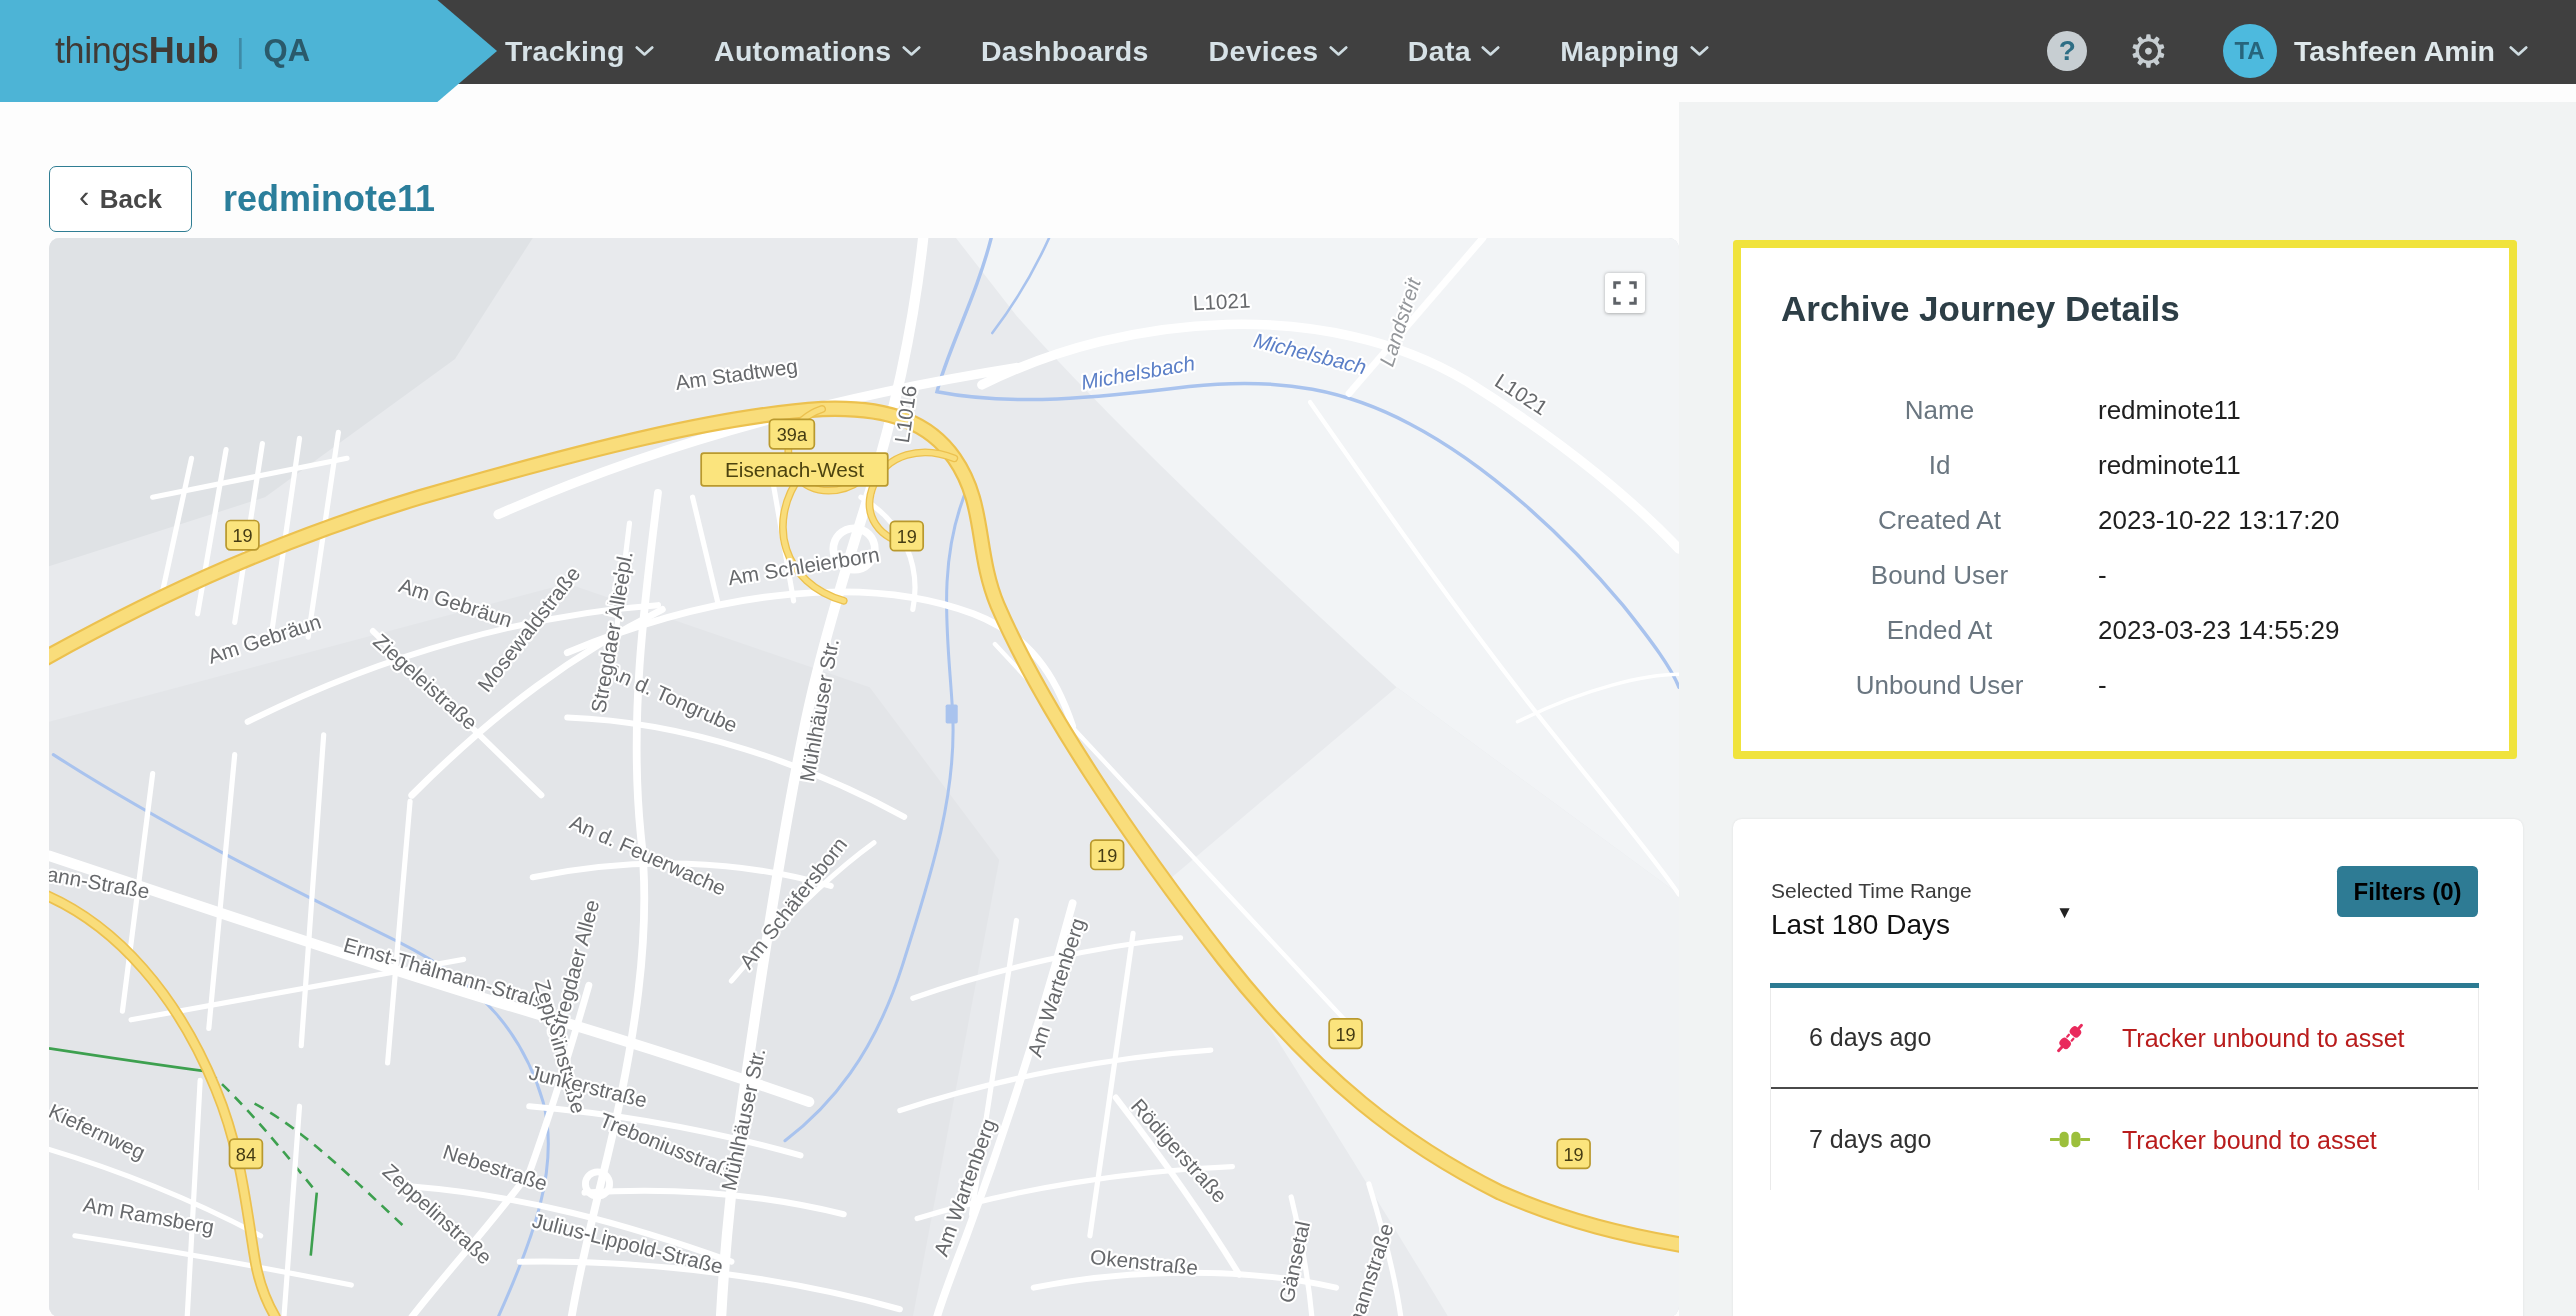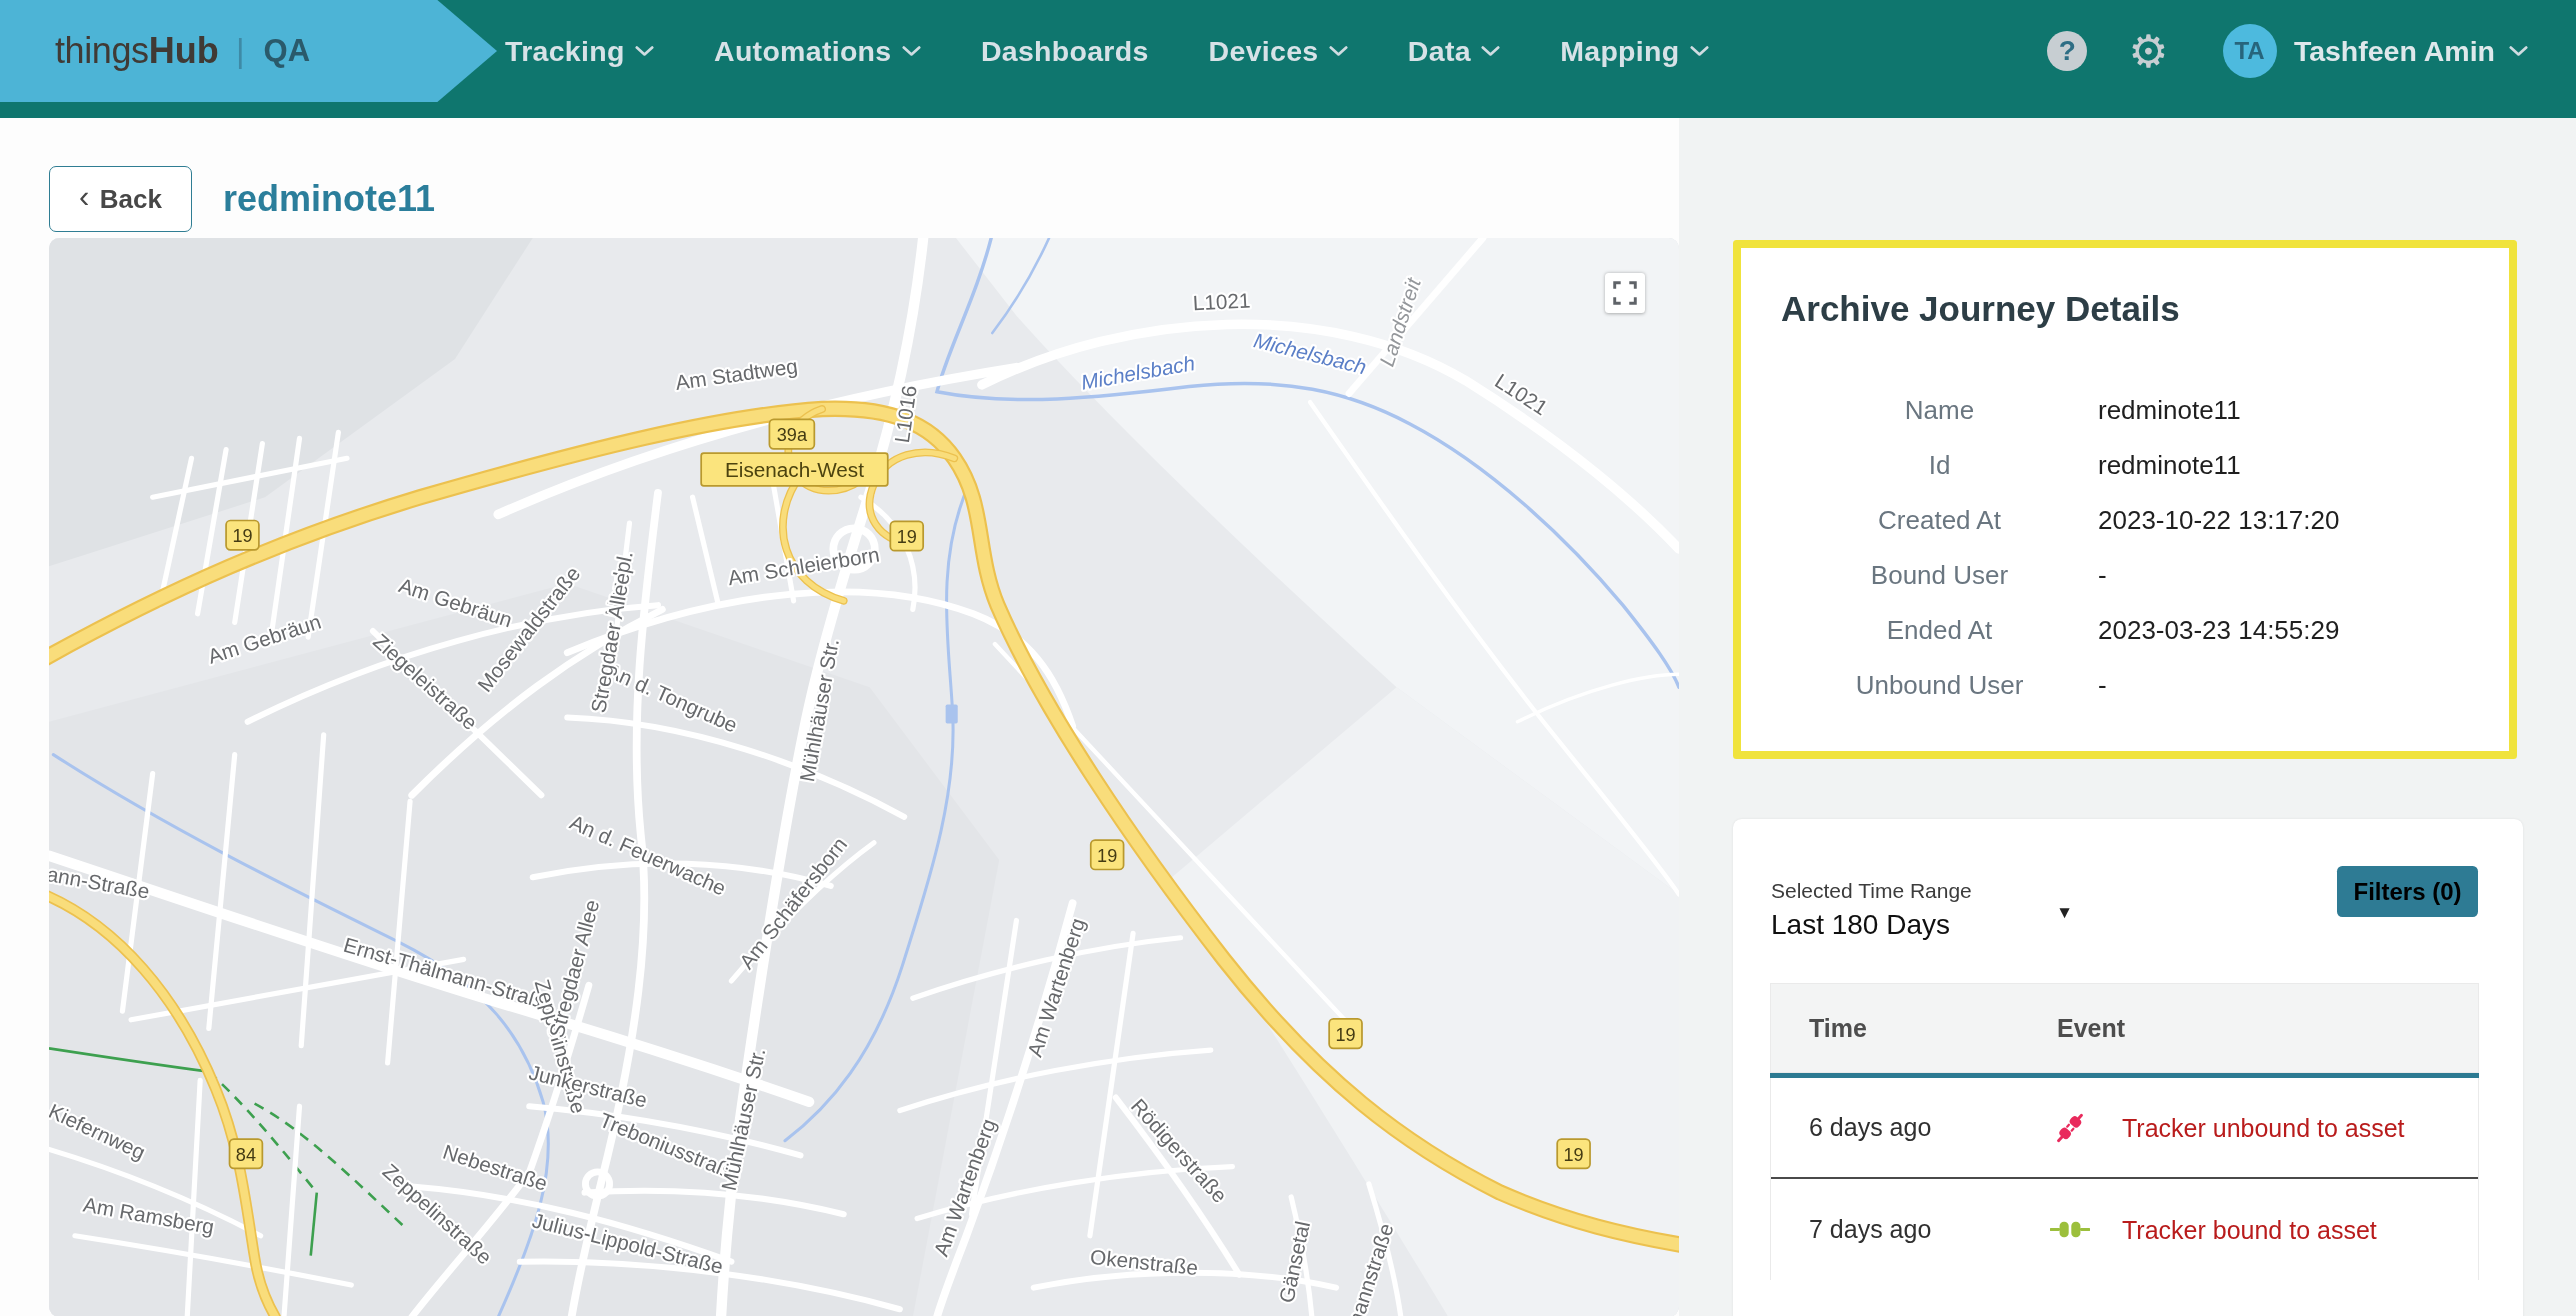--- a/index.html
+++ b/index.html
@@ -4,21 +4,21 @@
 <style>
   * { margin:0; padding:0; box-sizing:border-box; }
   html,body { width:2576px; height:1317px; overflow:hidden; background:#ffffff;
               font-family:"Liberation Sans", sans-serif; }
   .page { position:relative; width:2576px; height:1317px; overflow:hidden; background:#fdfdfd; }
 
   
   .gray-col { position:absolute; left:1679px; top:102px; right:0; bottom:0; background:#f1f3f3; }
 
   
-  .nav { position:absolute; left:0; top:0; width:100%; height:118px; background:#0f766e; }
+  .nav { position:absolute; left:0; top:0; width:100%; height:84px; background:#404040; }
   .brand-wedge { position:absolute; left:0; top:0; height:102px; width:497px; background:#4db4d6;
                  clip-path:polygon(0 0, 88% 0, 100% 50%, 88% 100%, 0 100%);
                  display:flex; align-items:center; padding-left:55px; }
   .brand-things { font-size:36px; font-weight:400; color:#403a35; letter-spacing:-0.4px; }
   .brand-hub { font-size:36px; font-weight:700; color:#403a35; }
   .brand-sep { font-size:33px; color:#3e8aa6; margin:0 19px 0 17.3px; font-weight:300; }
   .brand-env { font-size:31px; font-weight:700; color:#2a5a6b; }
   .nav-items { position:absolute; left:505px; top:0; height:102px; display:flex; align-items:center; gap:60px; }
   .nav-item { display:flex; align-items:center; gap:10.4px; cursor:pointer; }
   .nav-item span { font-size:28.5px; font-weight:700; color:#d7e2e7; letter-spacing:0.3px; }
@@ -383,24 +383,20 @@
     </div>
   </aside>
 
   <section class="events-card">
     <div class="tr-label">Selected Time Range</div>
     <div class="tr-value">Last 180 Days</div>
     <div class="tr-caret">▼</div>
     <button class="filters-btn">Filters (0)</button>
 
     <div class="ev-table">
-      <div class="ev-head">
-        <span class="h-time">Time</span>
-        <span class="h-event">Event</span>
-      </div>
       <div class="teal-bar"></div>
       <div class="ev-body">
         <div class="ev-row divided">
           <span class="ev-time">6 days ago</span>
           <span class="ev-icon">
             <svg width="36" height="36" viewBox="0 0 42 42">
               <g transform="rotate(-48 21 21)" fill="#e92a5c" stroke="#e92a5c">
                 <line x1="1" y1="21" x2="7" y2="21" stroke-width="3.4" stroke-linecap="round"></line>
                 <rect x="7" y="14.5" width="11" height="13" rx="4.5" stroke="none"></rect>
                 <line x1="20" y1="17.5" x2="23" y2="17.5" stroke-width="2.6" stroke-linecap="round"></line>

